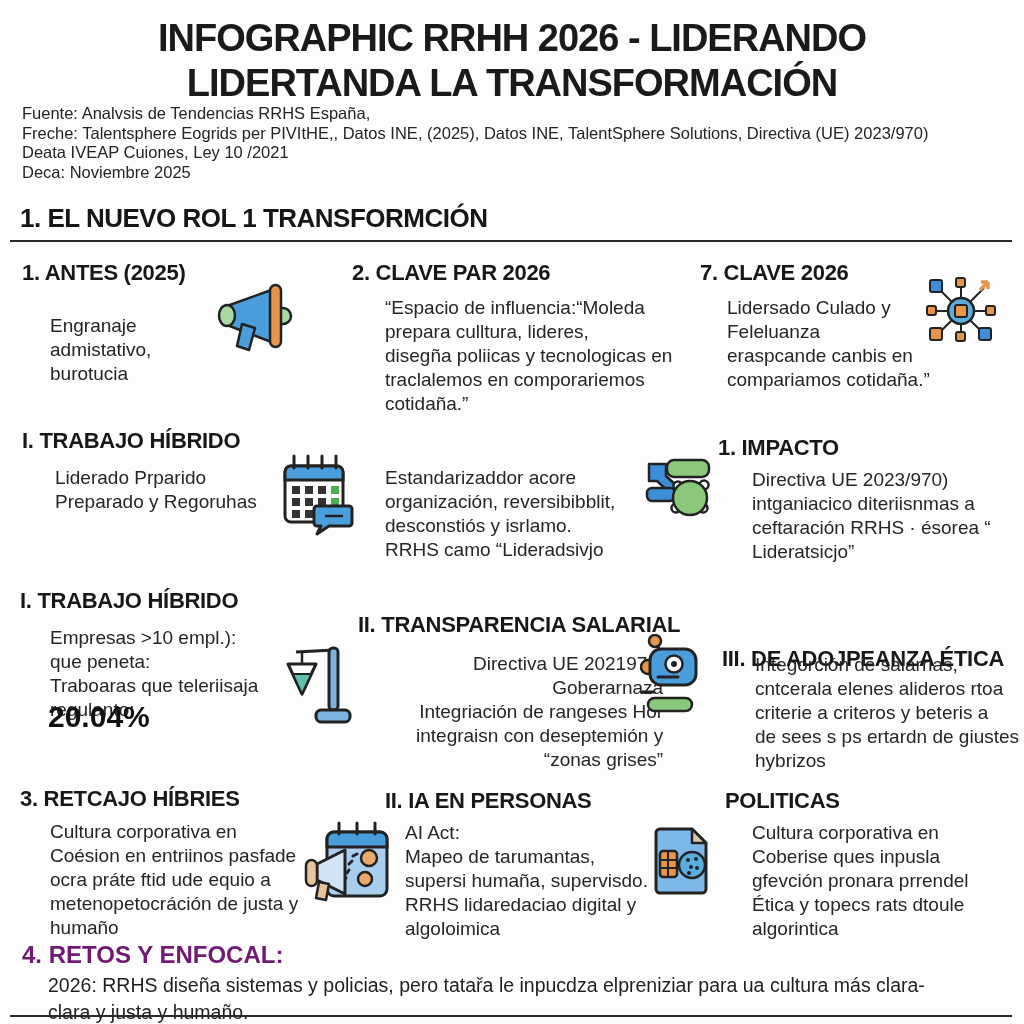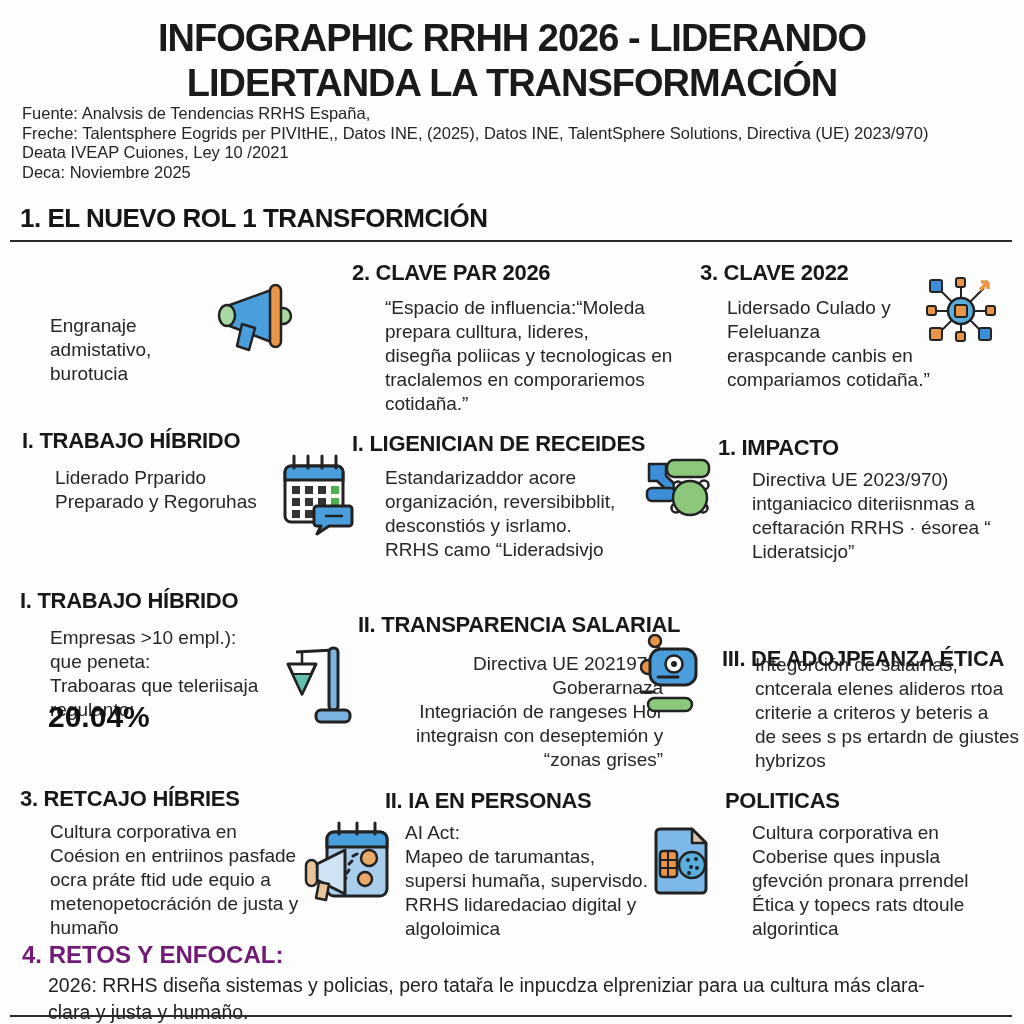--- a/index.html
+++ b/index.html
@@ -41,20 +41,21 @@
   </div>
 
   <div class="sources">Fuente: Analvsis de Tendencias RRHS España,
 Freche: Talentsphere Eogrids per PIVItHE,, Datos INE, (2025), Datos INE, TalentSphere Solutions, Directiva (UE) 2023/970)
 Deata IVEAP Cuiones, Ley 10 /2021
 Deca: Noviembre 2025</div>
 
   <div class="section-head">1. EL NUEVO ROL 1 TRANSFORMCIÓN</div>
   <div class="rule rule-top"></div>
 
+  <div class="card-head" style="left:22px;top:260px;">1. ANTES (2025)</div>
   <div class="card-body" style="left:50px;top:314px;">Engranaje
 admistativo,
 burotucia</div>
 
   <div class="icon" style="left:212px;top:280px;">
     <svg width="82" height="74" viewBox="0 0 82 74">
       <circle cx="71" cy="36" r="8" fill="#a8d8a4" stroke="#222" stroke-width="2.5"></circle>
       <path d="M15 26 L62 9 L62 63 L15 45 Z" fill="#4a9edb" stroke="#222" stroke-width="2.5" stroke-linejoin="round"></path>
       <ellipse cx="15" cy="35.5" rx="8" ry="10.5" fill="#a8d8a4" stroke="#222" stroke-width="2.5"></ellipse>
       <rect x="58" y="5" width="11" height="62" rx="5.5" fill="#e8954a" stroke="#222" stroke-width="2.5"></rect>
@@ -62,21 +63,21 @@
     </svg>
   </div>
 
   <div class="card-head" style="left:352px;top:260px;">2. CLAVE PAR 2026</div>
   <div class="card-body" style="left:385px;top:296px;">“Espacio de influencia:“Moleda
 prepara culltura, lideres,
 disegña poliicas y tecnologicas en
 traclalemos en comporariemos
 cotidaña.”</div>
 
-  <div class="card-head" style="left:700px;top:260px;">3. CLAVE 2022</div>
+  <div class="card-head" style="left:700px;top:260px;">7. CLAVE 2026</div>
   <div class="card-body" style="left:727px;top:296px;">Lidersado Culado y
 Feleluanza
 eraspcande canbis en
 compariamos cotidaña.”</div>
 
   <div class="icon" style="left:926px;top:276px;">
     <svg width="70" height="70" viewBox="0 0 70 70">
       <g stroke="#222" stroke-width="2">
         <line x1="35" y1="35" x2="12" y2="12"></line>
           <line x1="35" y1="35" x2="35" y2="8"></line>
@@ -124,21 +125,20 @@
         <rect x="37" y="46" width="8" height="8" fill="#333"></rect>
           <rect x="50" y="46" width="8" height="8" fill="#4caf50"></rect>
         <rect x="11" y="58" width="8" height="8" fill="#333"></rect>
           <rect x="24" y="58" width="8" height="8" fill="#333"></rect>
       </g>
       <path d="M36 54 h32 a3 3 0 0 1 3 3 v14 a3 3 0 0 1 -3 3 h-20 l-12 8 4 -8 h-4 a3 3 0 0 1 -3 -3 v-14 a3 3 0 0 1 3 -3 Z" fill="#4a9edb" stroke="#222" stroke-width="3" stroke-linejoin="round"></path>
       <line x1="44" y1="64" x2="62" y2="64" stroke="#222" stroke-width="2.5"></line>
     </svg>
   </div>
 
-  <div class="card-head" style="left:352px;top:431px;">I. LIGENICIAN DE RECEIDES</div>
   <div class="card-body" style="left:385px;top:466px;">Estandarizaddor acore
 organización, reversibibblit,
 desconstiós y isrlamo.
 RRHS camo “Lideradsivjo</div>
 
   <div class="icon" style="left:643px;top:456px;">
     <svg width="70" height="66" viewBox="0 0 70 66">
       <rect x="24" y="4" width="42" height="17" rx="7" fill="#8cc87c" stroke="#222" stroke-width="2.5"></rect>
       <path d="M6 8 h17 v12 l12 11 -7 7 -14 -13 h-8 Z" fill="#3d8ed8" stroke="#222" stroke-width="2.5" stroke-linejoin="round"></path>
       <rect x="4" y="32" width="28" height="13" rx="5" fill="#3d8ed8" stroke="#222" stroke-width="2.5"></rect>

